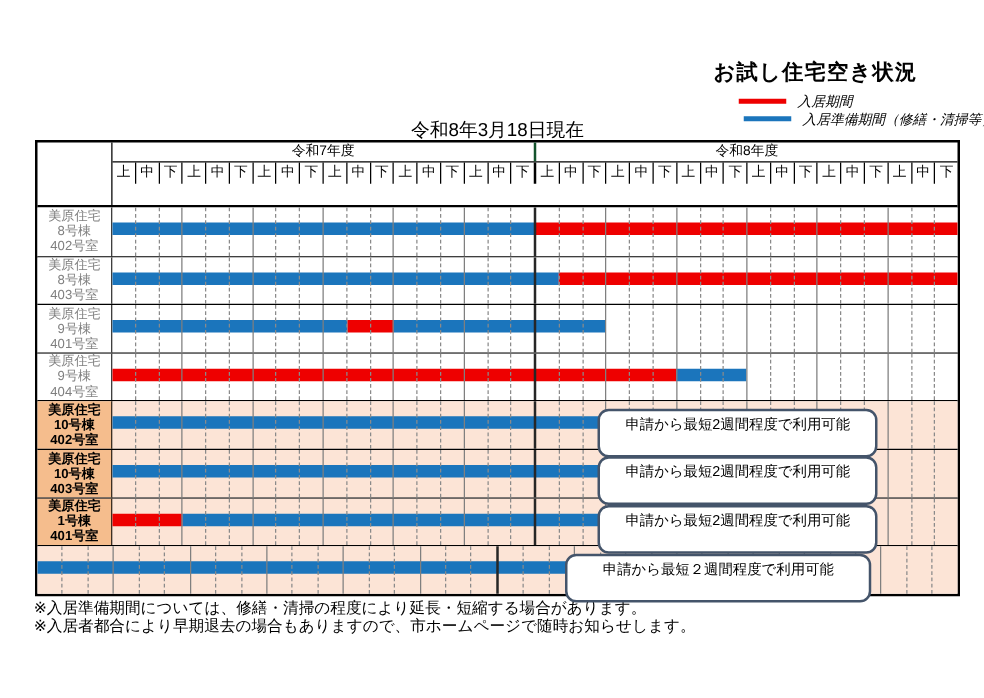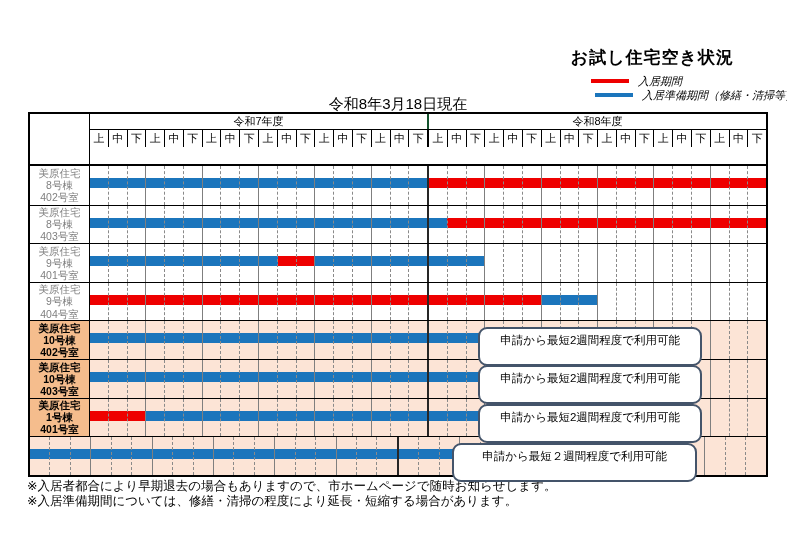--- a/index.html
+++ b/index.html
@@ -503,15 +503,15 @@
             <div class="gcell"></div>
             <div class="gcell"></div>
           </div>
           <div class="callout">申請から最短２週間程度で利用可能</div>
         </div>
       </div>
     </div>
 </div>
 
 <div class="notes">
+  <div>※入居準備期間については、修繕・清掃の程度により延長・短縮する場合があります。</div>
   <div>※入居者都合により早期退去の場合もありますので、市ホームページで随時お知らせします。</div>
-  <div>※入居準備期間については、修繕・清掃の程度により延長・短縮する場合があります。</div>
 </div>
 
 </body></html>

